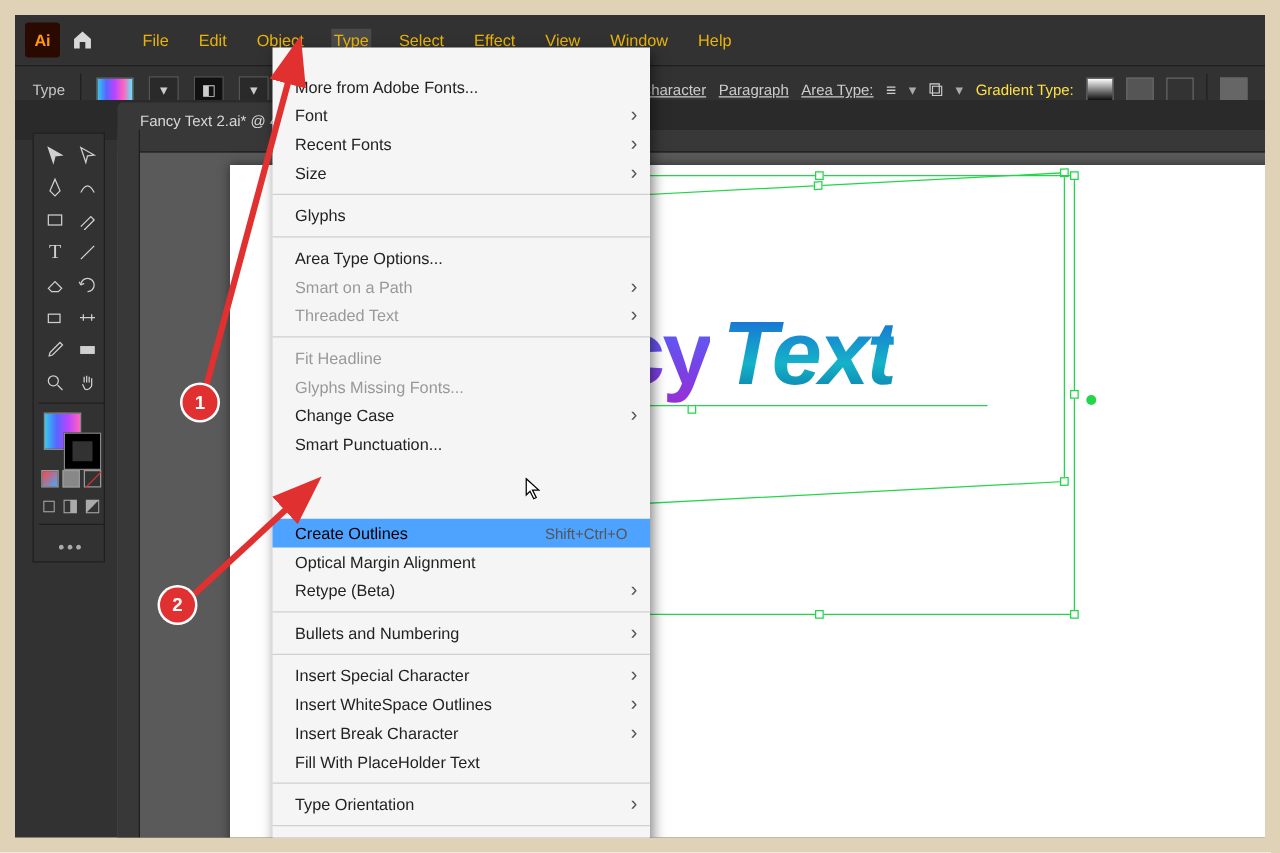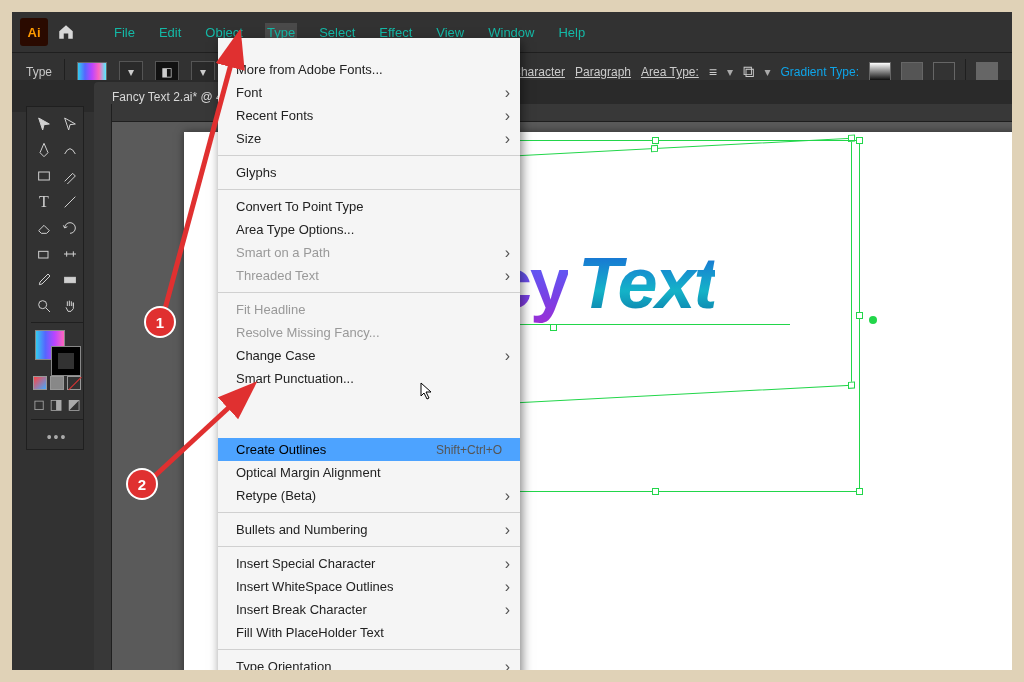--- a/index.html
+++ b/index.html
@@ -3,21 +3,21 @@
 <meta charset="utf-8">
 <style>
 * { margin: 0; padding: 0; box-sizing: border-box; font-family: -apple-system, "Segoe UI", Arial, sans-serif; }
 body { background: #e0d2b7; padding: 12px; width: 1024px; height: 682px; overflow: hidden; }
 .app { width: 1000px; height: 658px; background: #323232; position: relative; overflow: hidden; }
 
 
 .titlebar { height: 40px; background: #323232; display: flex; align-items: center; padding: 0 8px; gap: 4px; }
 .ai-icon { width: 28px; height: 28px; background: #2a0a00; color: #ff9a00; font-weight: 700; font-size: 13px; display: flex; align-items: center; justify-content: center; border-radius: 3px; }
 .home-icon { width: 28px; height: 28px; display: flex; align-items: center; justify-content: center; color: #d8d8d8; cursor: pointer; }
-.menubar { display: flex; gap: 20px; margin-left: 28px; color: #14b8a6; font-size: 13px; }
+.menubar { display: flex; gap: 20px; margin-left: 28px; color: #eab308; font-size: 13px; }
 .menubar span { cursor: pointer; padding: 2px 2px; }
 .menubar span.open { background: #4a4a4a; }
 
 .optionsbar { height: 40px; background: #323232; border-top: 1px solid #1f1f1f; border-bottom: 1px solid #1f1f1f; display: flex; align-items: center; padding: 0 14px; gap: 12px; color: #c8c8c8; font-size: 12px; }
 .ob-sep { width: 1px; height: 26px; background: #1f1f1f; }
 .fill-swatch { width: 30px; height: 20px; background: linear-gradient(90deg,#3ce,#56f,#b4f,#f6b,#5ef); border: 1px solid #666; }
 .ob-btn { width: 24px; height: 22px; border: 1px solid #555; background: #2a2a2a; display:flex; align-items:center; justify-content:center; color:#ccc; font-size:12px; }
 .ob-rest { margin-left: auto; display: flex; align-items: center; gap: 10px; }
 .globe { width: 18px; height: 18px; border: 1.5px solid #888; border-radius: 50%; position: relative; }
 .globe::before { content:""; position:absolute; left:50%; top:0; width:1px; height:100%; background:#888; }
@@ -122,21 +122,21 @@
     <div class="ob-rest">
       <span>◀</span>
       <div class="globe"></div>
       <span class="link">Character</span>
       <span class="link">Paragraph</span>
       <span class="link">Area Type:</span>
       <span class="lines-icon">≡</span>
       <span style="color:#aaa;">▾</span>
       <span class="chain-icon">⧉</span>
       <span style="color:#aaa;">▾</span>
-      <span style="color:#0ea5e9">Gradient Type:</span>
+      <span style="color:#fde047">Gradient Type:</span>
       <div class="grad-swatch"></div>
       <div class="grad-sq"></div>
       <div class="grad-sq" style="background:#333"></div>
       <div class="ob-sep"></div>
       <div class="grad-sq" style="background:#666"></div>
     </div>
   </div>
 
   <div class="canvas-wrap">
     <div class="tabrow" style="position:absolute; left:-82px; right:0; top:-12px;">
@@ -282,37 +282,34 @@
       </div>
     <div class="item sub">
         <span>Size</span>
       </div>
     <div class="divider"></div>
     <div class="item">
         <span>Glyphs</span>
       </div>
     <div class="divider"></div>
     <div class="item">
-        <span>Convert To Point Type</span>
-      </div>
-    <div class="item">
         <span>Area Type Options...</span>
       </div>
     <div class="item sub disabled">
         <span>Smart on a Path</span>
       </div>
     <div class="item sub disabled">
         <span>Threaded Text</span>
       </div>
     <div class="divider"></div>
     <div class="item disabled">
         <span>Fit Headline</span>
       </div>
     <div class="item disabled">
-        <span>Resolve Missing Fancy...</span>
+        <span>Glyphs Missing Fonts...</span>
       </div>
     <div class="item sub">
         <span>Change Case</span>
       </div>
     <div class="item">
         <span>Smart Punctuation...</span>
       </div>
     <div class="item hl">
         <span>Create Outlines</span>
         <span class="shortcut">Shift+Ctrl+O</span>

